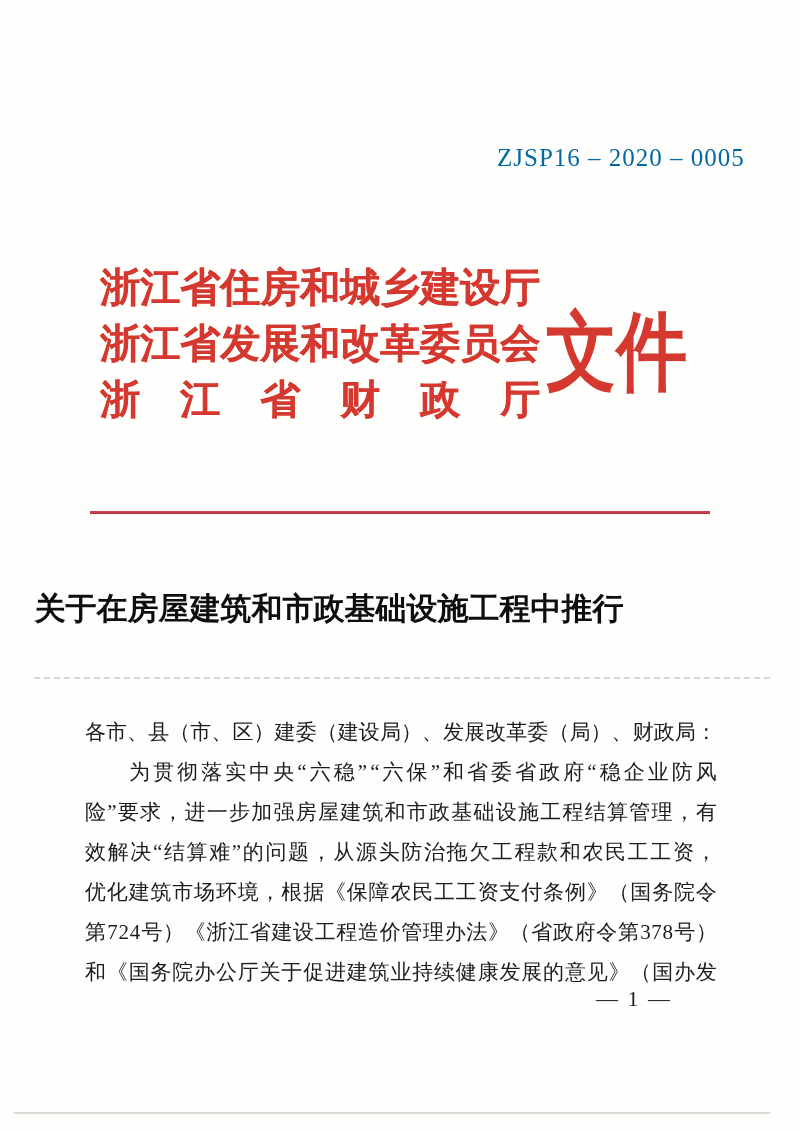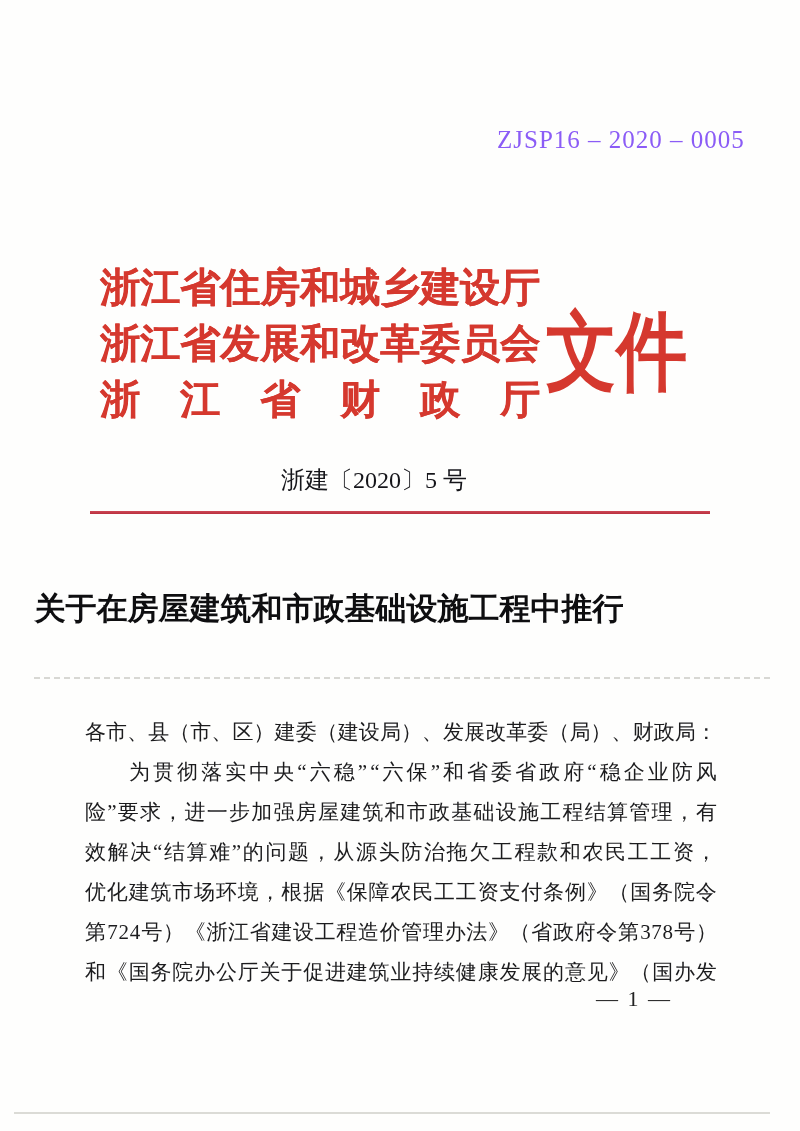--- a/index.html
+++ b/index.html
@@ -10,26 +10,26 @@
     margin: 0 auto;
     background: #fefefd;
     overflow: hidden;
     font-family: "Liberation Serif", "DejaVu Serif", serif;
     color: #1f1f1f;
   }
 
   
   .doc-code {
     position: absolute;
-    top: 126px;
+    top: 144px;
     left: 497px;
     font-size: 25px;
     letter-spacing: 1px;
     white-space: nowrap;
-    color: #8b5cf6;
+    color: #0369a1;
   }
 
   
   .red-head {
     position: absolute;
     top: 266px;
     left: 100px;
     width: 606px;
     display: flex;
     align-items: stretch;
@@ -187,21 +187,20 @@
           <span>江</span>
           <span>省</span>
           <span>财</span>
           <span>政</span>
           <span>厅</span>
         </div>
     </div>
     <div class="doc-type">文件</div>
   </div>
 
-  <div class="doc-number">浙建〔2020〕5 号</div>
 
   <div class="red-rule"></div>
 
   <div class="title">
     <div>关于在房屋建筑和市政基础设施工程中推行</div>
   </div>
 
   <div class="fold-line"></div>
 
   <div class="body-block">

